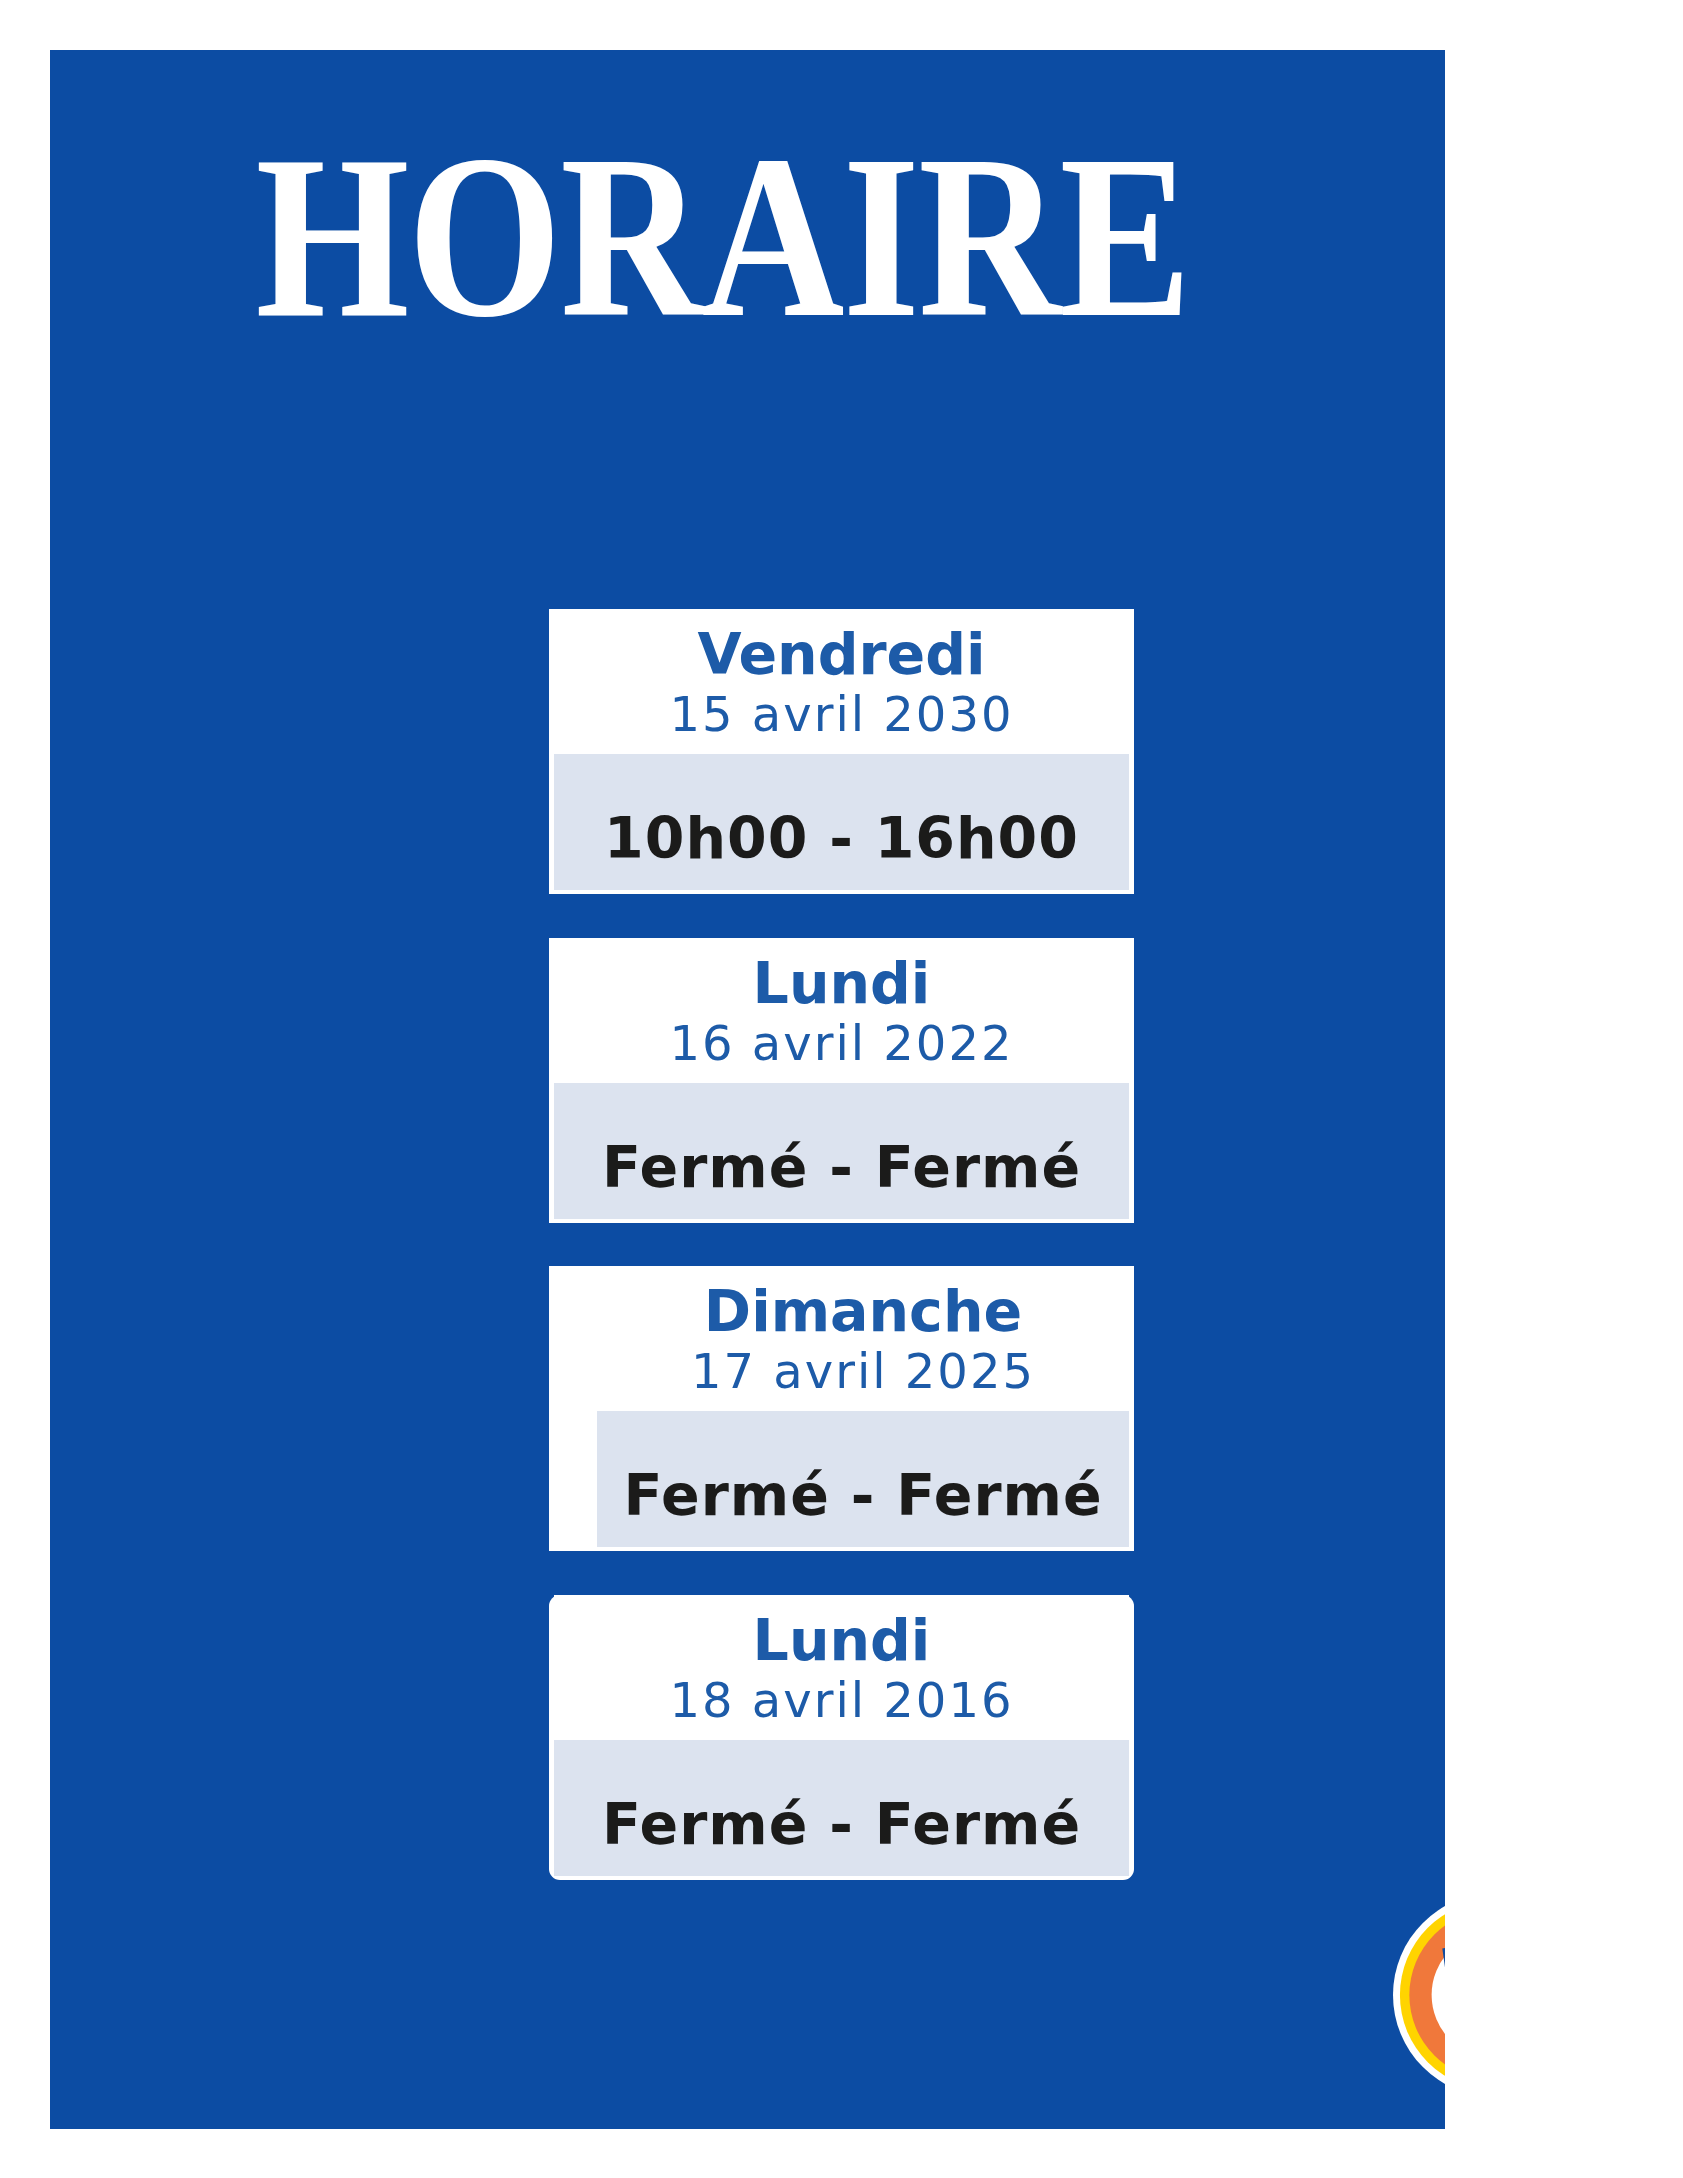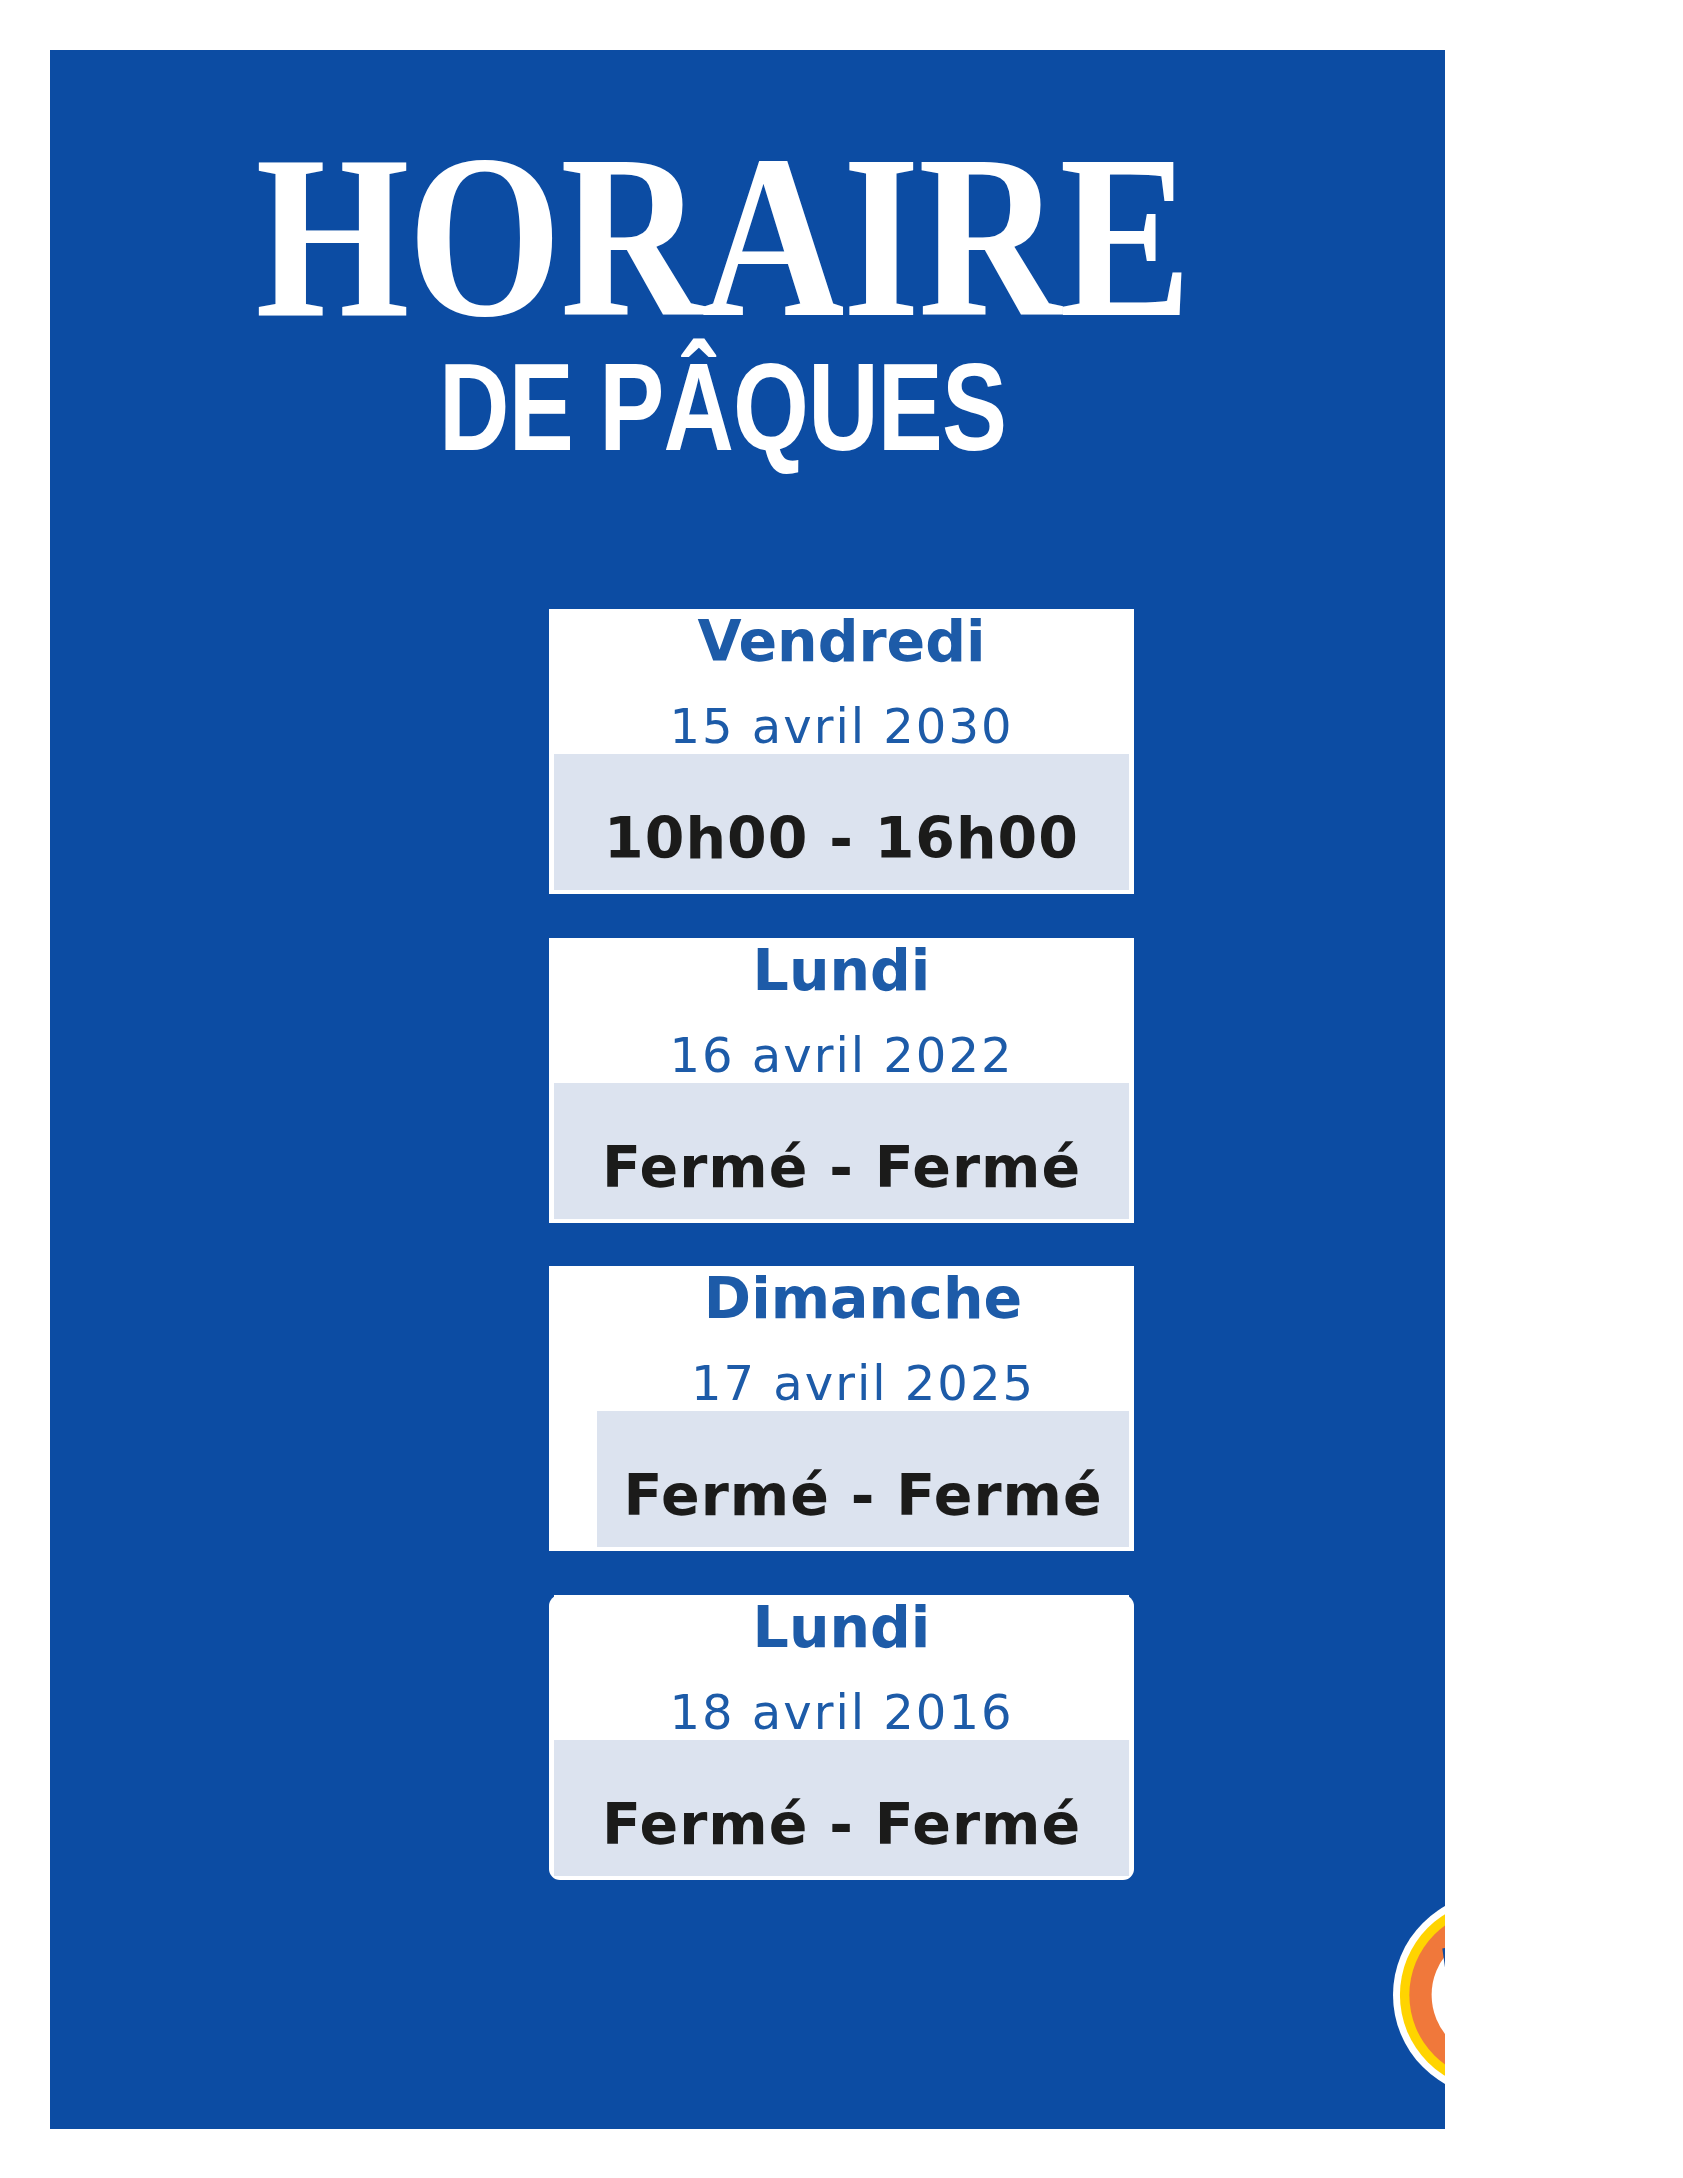--- a/index.html
+++ b/index.html
@@ -31,21 +31,21 @@
   }
   .subtitle .squeeze{display:inline-block;transform:scaleX(0.78);transform-origin:50% 50%;letter-spacing:-1px;}
   .card{
     position:absolute;left:549px;width:585px;height:285px;
     background:#ffffff;box-sizing:border-box;
     padding:0 5px 5px 5px;
   }
   .card1{top:609px;} .card2{top:938px;} .card3{top:1266px;padding-left:48px;} .card4{top:1595px;border-radius:11px;}
   .card-header{
     height:145px;background:#ffffff;
-    display:flex;flex-direction:column;align-items:center;justify-content:space-between;
+    display:flex;flex-direction:column;align-items:center;justify-content:center;
   }
   .day{
     color:var(--text-blue,#1D5BA8);
     font-weight:700;font-size:57px;line-height:65px;
   }
   .date{
     color:var(--text-blue,#1D5BA8);
     font-weight:400;font-size:48px;line-height:55px;letter-spacing:2px;
   }
   .card-body{
@@ -59,23 +59,20 @@
   .logo{position:absolute;left:1393px;top:1893px;width:204px;height:204px;}
 </style>
 </head>
 <body>
 
 <div id="poster">
   <div class="blue-bg"></div>
 
   <div class="title">
     <span class="squeeze">HORAIRE</span>
-  </div>
-  <div class="subtitle">
-    <span class="squeeze">DE PÂQUES</span>
   </div>
 
   <div class="card card1">
     <div class="card-header">
       <div class="day">Vendredi</div>
       <div class="date">15 avril 2030</div>
     </div>
     <div class="card-body">
       <div class="hours">10h00 - 16h00</div>
     </div>

